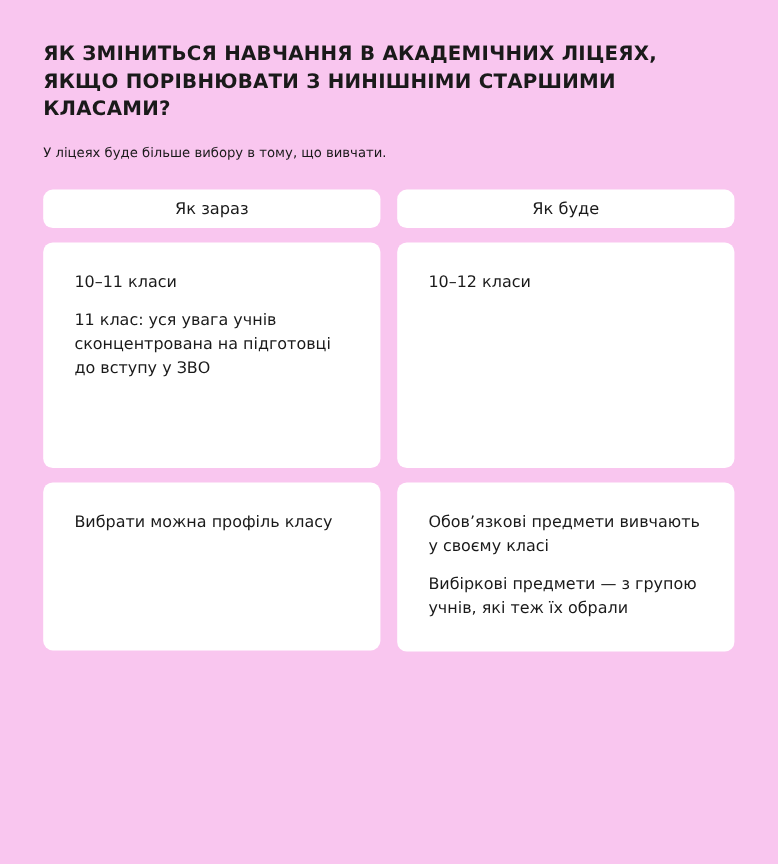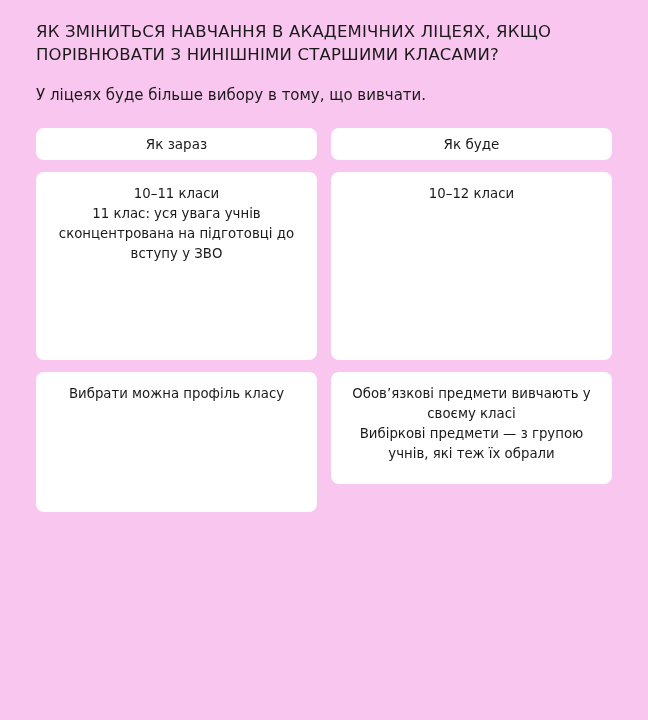--- a/index.html
+++ b/index.html
@@ -15,30 +15,30 @@
   }
   .page {
     width: 648px;
     height: 720px;
     box-sizing: border-box;
     padding: 18px 36px 0 36px;
     position: relative;
   }
   .headline {
     font-size: 16.5px;
-    font-weight: normal;
+    font-weight: bold;
     line-height: 1.38;
     letter-spacing: 0.2px;
     color: #1a1a1a;
     text-transform: uppercase;
-    margin: 3px 0 18px 0;
+    margin: 16px 0 18px 0;
     max-width: 580px;
   }
   .subhead {
-    font-size: 15px;
+    font-size: 11px;
     color: #1a1a1a;
     line-height: 1.4;
     margin: 0 0 22px 0;
   }
   .table {
     display: flex;
     gap: 14px;
     align-items: flex-start;
   }
   .col {
@@ -61,22 +61,21 @@
   .cell {
     background: #ffffff;
     border-radius: 8px;
     padding: 12px 14px 12px 14px;
     font-size: 13.3px;
     line-height: 1.52;
     color: #1a1a1a;
     box-sizing: border-box;
   }
   .cell p {
-    margin: 0;
-    text-align: center;
+    margin: 12px;
   }
   .cell ul {
     margin: 2px 0 0 0;
     padding-left: 22px;
     list-style: none;
   }
   .cell ul li {
     position: relative;
     margin: 0 0 2px 0;
   }

